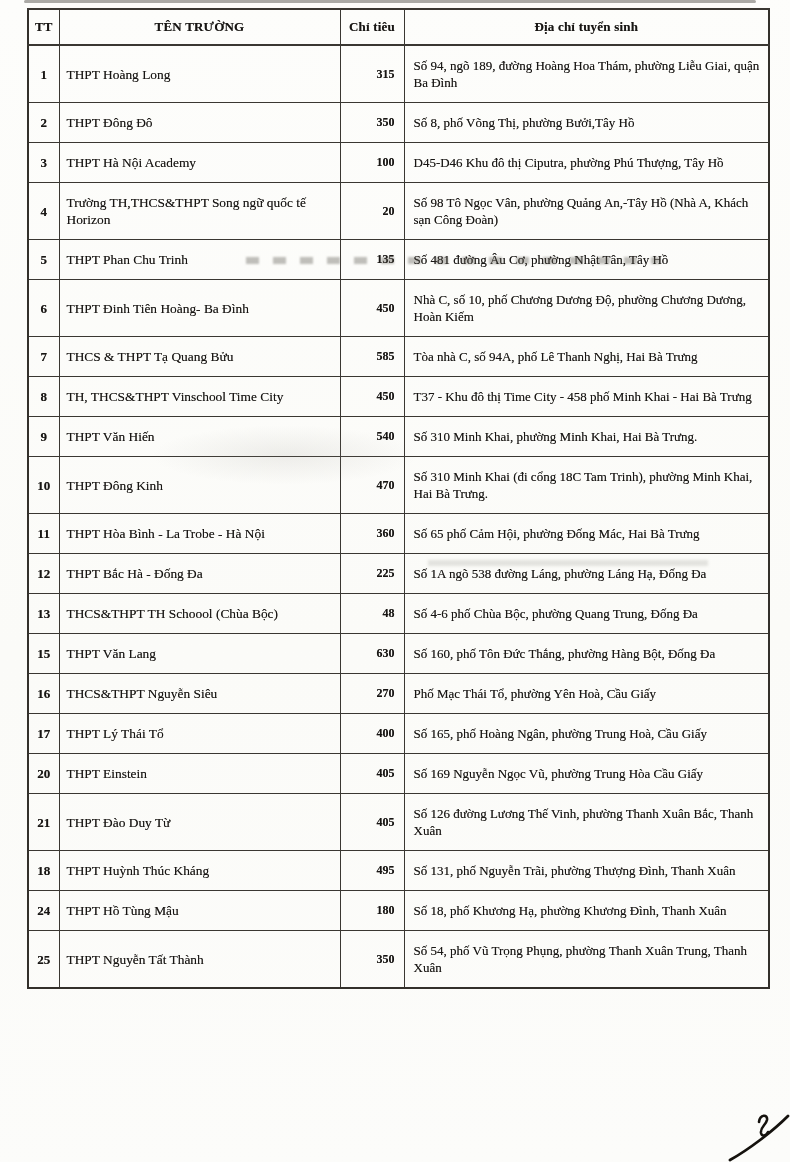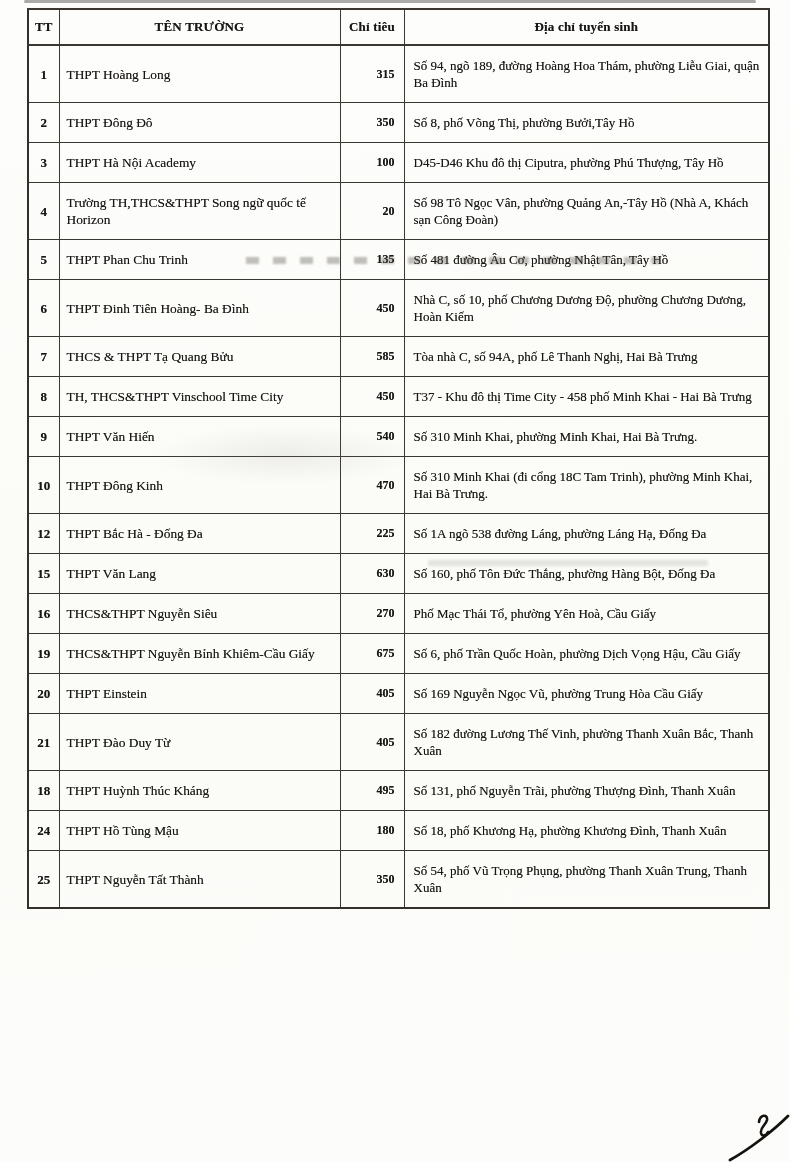--- a/index.html
+++ b/index.html
@@ -166,65 +166,77 @@
     <td class="address">Số 310 Minh Khai, phường Minh Khai, Hai Bà Trưng.</td>
   </tr>
 
   <tr>
     <td class="tt">10</td>
     <td class="name">THPT Đông Kinh</td>
     <td class="quota">470</td>
     <td class="address">Số 310 Minh Khai (đi cổng 18C Tam Trinh), phường Minh Khai, Hai Bà Trưng.</td>
   </tr>
 
+  <tr>
+    <td class="tt">11</td>
+    <td class="name">THPT Hòa Bình - La Trobe - Hà Nội</td>
+    <td class="quota">360</td>
+    <td class="address">Số 65 phố Cảm Hội, phường Đống Mác, Hai Bà Trưng</td>
+  </tr>
 
   <tr>
     <td class="tt">12</td>
     <td class="name">THPT  Bắc Hà - Đống Đa</td>
     <td class="quota">225</td>
     <td class="address">Số 1A ngõ 538 đường Láng, phường Láng Hạ, Đống Đa</td>
   </tr>
 
+  <tr>
+    <td class="tt">13</td>
+    <td class="name">THCS&amp;THPT TH Schoool (Chùa Bộc)</td>
+    <td class="quota">48</td>
+    <td class="address">Số 4-6 phố Chùa Bộc, phường Quang Trung, Đống Đa</td>
+  </tr>
 
 
   <tr>
     <td class="tt">15</td>
     <td class="name">THPT Văn Lang</td>
     <td class="quota">630</td>
     <td class="address">Số 160, phố Tôn Đức Thắng, phường Hàng Bột, Đống Đa</td>
   </tr>
 
   <tr>
     <td class="tt">16</td>
     <td class="name">THCS&amp;THPT Nguyễn Siêu</td>
     <td class="quota">270</td>
     <td class="address">Phố Mạc Thái Tổ, phường Yên Hoà, Cầu Giấy</td>
   </tr>
 
-
-
-  <tr>
-    <td class="tt">19</td>
-    <td class="name">THCS&amp;THPT Nguyễn Bỉnh Khiêm-Cầu Giấy</td>
-    <td class="quota">675</td>
-    <td class="address">Số 6, phố Trần Quốc Hoàn, phường Dịch Vọng Hậu, Cầu Giấy</td>
-  </tr>
+  <tr>
+    <td class="tt">17</td>
+    <td class="name">THPT Lý Thái Tổ</td>
+    <td class="quota">400</td>
+    <td class="address">Số 165, phố Hoàng Ngân, phường Trung Hoà, Cầu Giấy</td>
+  </tr>
+
+
 
   <tr>
     <td class="tt">20</td>
     <td class="name">THPT Einstein</td>
     <td class="quota">405</td>
     <td class="address">Số 169 Nguyễn Ngọc Vũ, phường Trung Hòa Cầu Giấy</td>
   </tr>
 
   <tr>
     <td class="tt">21</td>
     <td class="name">THPT Đào Duy Từ</td>
     <td class="quota">405</td>
-    <td class="address">Số 182 đường Lương Thế Vinh, phường Thanh Xuân Bắc, Thanh Xuân</td>
+    <td class="address">Số 126 đường Lương Thế Vinh, phường Thanh Xuân Bắc, Thanh Xuân</td>
   </tr>
 
 
   <tr>
     <td class="tt">18</td>
     <td class="name">THPT Huỳnh Thúc Kháng</td>
     <td class="quota">495</td>
     <td class="address">Số 131, phố Nguyễn Trãi, phường Thượng Đình, Thanh Xuân</td>
   </tr>
 

